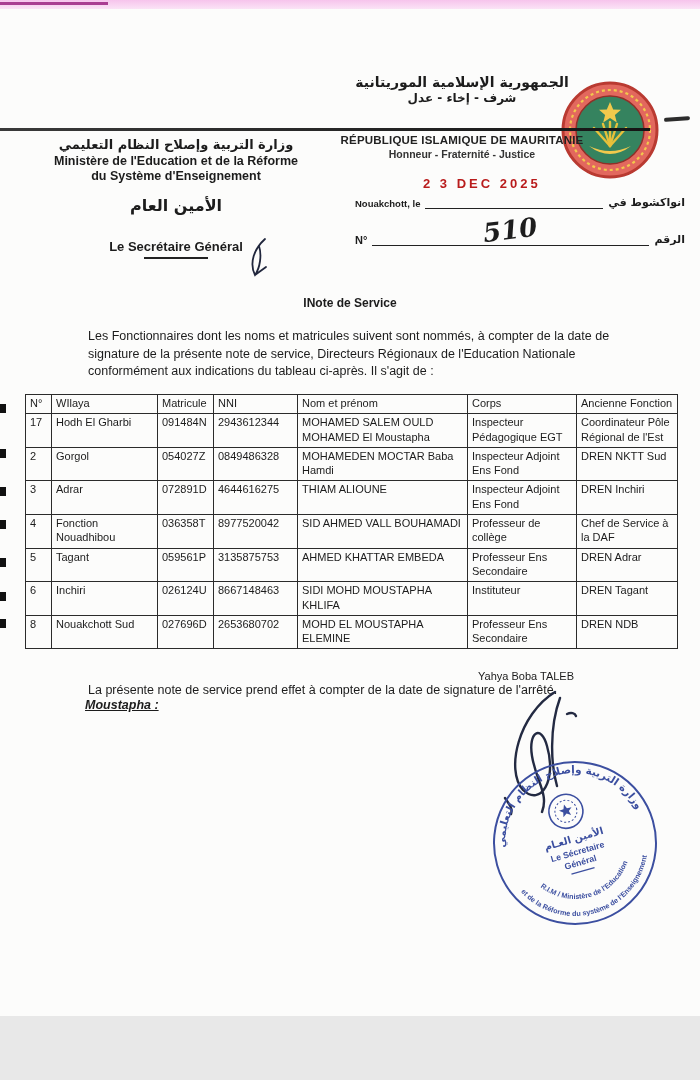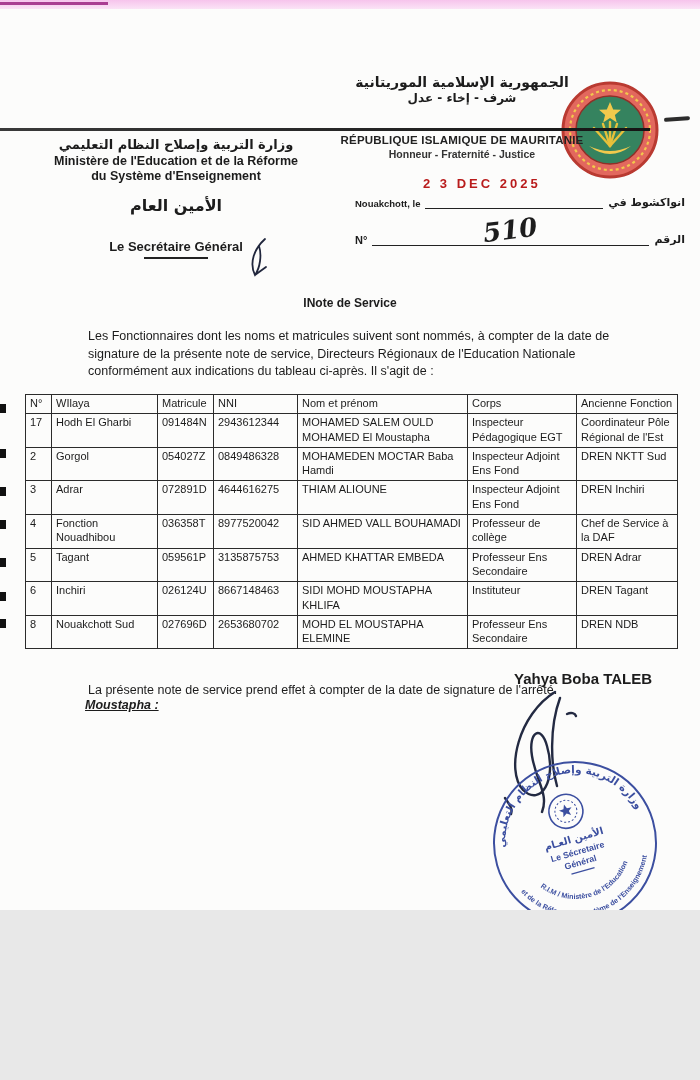--- a/index.html
+++ b/index.html
@@ -1,16 +1,16 @@
 <!DOCTYPE html>
 <html><head>
 <meta charset="utf-8">
 <style>
   html,body{margin:0;padding:0;background:#e8e8e8;}
-  .page{position:relative;width:700px;height:910px;background:#fcfcfb;overflow:hidden;
+  .page{position:relative;width:700px;height:1016px;background:#fcfcfb;overflow:hidden;
         font-family:"Liberation Sans",sans-serif;color:#1c1c1c;margin:0 auto;}
   
   .topbar{position:absolute;top:0;left:0;width:700px;height:9px;
           background:linear-gradient(to bottom,#f6c4ec,#fbe3f6);}
   .topbar-left{position:absolute;top:2px;left:0;width:108px;height:3px;background:#aa3d92;}
   
   .emblem{position:absolute;left:560px;top:80px;width:100px;height:100px;}
   .dash-mark{position:absolute;left:664px;top:117px;width:26px;height:4px;background:#2c2c2c;
              border-radius:2px;transform:rotate(-4deg);}
   .center-head{position:absolute;left:312px;top:74px;width:300px;text-align:center;}
@@ -40,21 +40,21 @@
                   font-style:italic;font-size:26px;color:#1d1d1d;transform:rotate(-7deg);}
   
   .doc-title{position:absolute;top:296px;left:0;width:700px;text-align:center;
              font-weight:bold;font-size:12px;}
   .intro{position:absolute;top:328px;left:88px;width:556px;font-size:12.5px;line-height:1.4;}
   .note-table{position:absolute;top:394px;left:25px;width:652px;border-collapse:collapse;
               font-size:11px;table-layout:fixed;}
   .note-table th,.note-table td{border:1.3px solid #2b2b2b;padding:1px 4px 3px;vertical-align:top;
               text-align:left;font-weight:normal;line-height:1.3;overflow:hidden;}
   .effect-note{position:absolute;top:647px;left:88px;width:566px;font-size:12.5px;margin-top:36px;}
-  .signatory{position:absolute;top:670px;left:478px;font-weight:bold;font-size:15px;margin-left:36px;}
+  .signatory{position:absolute;top:670px;left:478px;font-weight:normal;font-size:11px;}
   .ampliation{position:absolute;top:698px;left:85px;font-size:12.5px;font-style:italic;}
   .amp-title{font-weight:bold;text-decoration:underline;margin-bottom:7px;}
   .ampliation ul{list-style:none;margin:0;padding:0 0 0 22px;}
   .ampliation li{margin-bottom:5px;display:flex;}
   .ampliation li::before{content:"-";margin-right:16px;}
   .signature-svg{position:absolute;left:497px;top:686px;}
   .stamp{position:absolute;left:488px;top:756px;width:174px;height:174px;
          transform:rotate(-16deg);opacity;.95;}
   
   .footer-line{position:absolute;left:6px;top:1029px;width:688px;height:2.6px;background:#1d1d1d;

